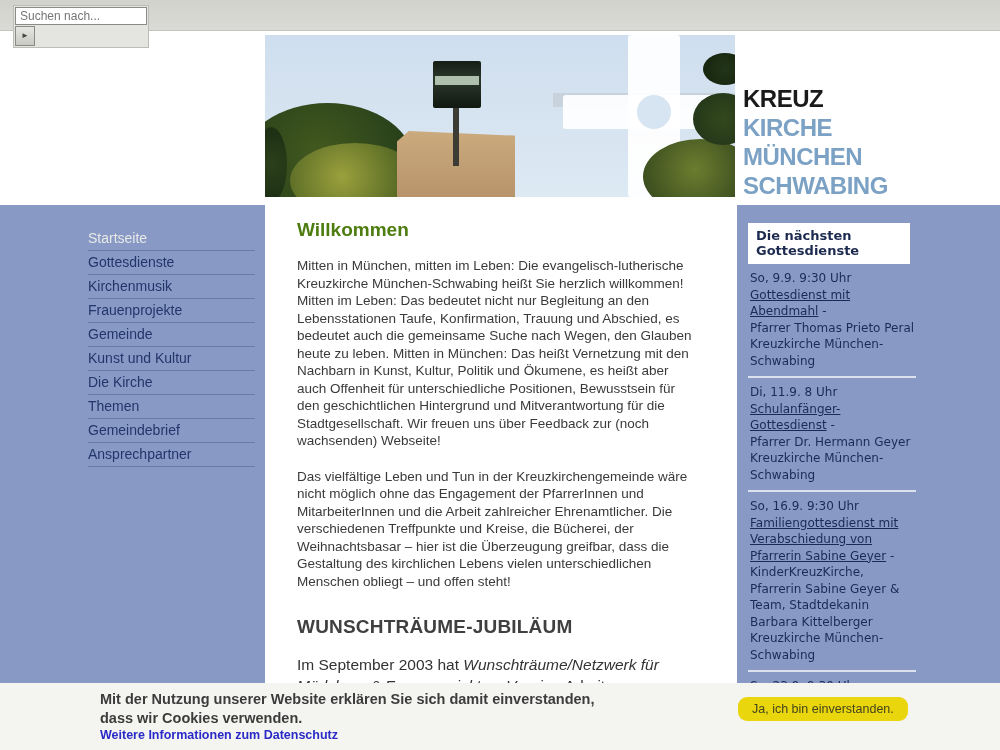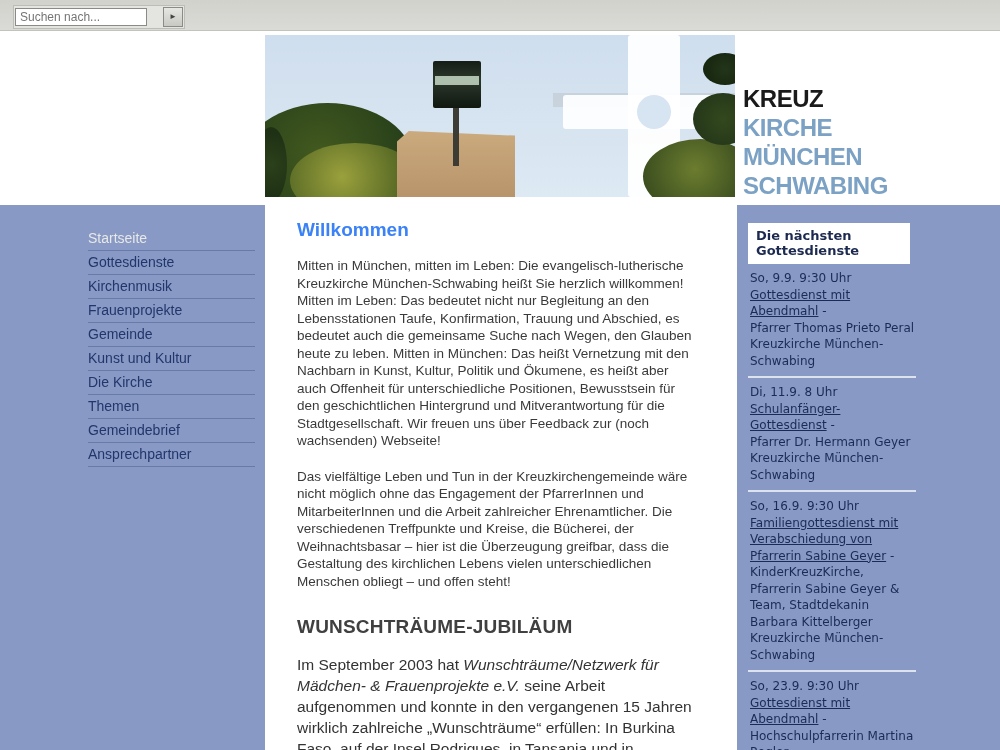--- a/index.html
+++ b/index.html
@@ -2,22 +2,22 @@
 <html lang="de"><head>
 <meta charset="utf-8">
 <style>
   html,body{margin:0;padding:0;}
   body{font-family:"Liberation Sans",sans-serif;background:#fff;}
   .page{position:relative;width:1000px;height:750px;background:#fff;overflow:hidden;}
 
   
   .topbar{position:absolute;left:0;top:0;width:1000px;height:30px;
     background:linear-gradient(180deg,#d2d2cd,#dadad6);border-bottom:1px solid #c3c3be;}
-  .search-wrap{position:absolute;left:13px;top:5px;display:flex;align-items:center;gap:16px;
-    background:#e4e4e0;border:1px solid #bdbdb8;padding:1px;}
+  .search-wrap{position:absolute;left:13px;top:5px;display:flex;gap:1px;
+    background:#e4e4e0;border:1px solid #bdbdb8;padding:1px;flex-direction:column;}
   .search-input{width:122px;height:16px;border:1px solid #8a8a86;background:#fff;
     font-family:"Liberation Sans",sans-serif;font-size:12px;color:#555;padding:0 4px;}
   .search-btn{width:20px;height:20px;border:1px solid #8a8a86;background:linear-gradient(180deg,#e6e6e2,#c9c9c4);
     font-size:8px;color:#444;line-height:18px;text-align:center;cursor:pointer;padding:0;}
 
   
   .photo{position:absolute;left:265px;top:35px;width:470px;height:162px;overflow:hidden;
     background:linear-gradient(180deg,#cfdeee,#dde9f3);}
   .photo .blob{position:absolute;border-radius:50%;}
   .gray-band{position:absolute;left:288px;top:58px;width:182px;height:14px;background:rgba(185,190,196,.45);}
@@ -52,21 +52,21 @@
     font-family:"DejaVu Sans",sans-serif;}
   .services{margin:18px 0 0 11px;width:168px;}
   .services-title{background:#fff;color:#1c2a50;font-weight:bold;font-size:13px;line-height:15px;
     padding:5px 8px 6px 8px;width:146px;}
   .svc{padding:6px 0 7px 2px;border-bottom:2px solid #dce3ef;font-size:12px;line-height:16.5px;color:#1a2c55;}
   .svc a{color:#1a2c55;text-decoration:underline;cursor:pointer;}
 
   
   .main{position:absolute;left:265px;top:205px;width:472px;background:#fff;}
   .content{margin:14px 0 0 32px;width:402px;}
-  h1.heading{font-size:19px;font-weight:bold;color:#3b82f6;margin:0 0 16px 0;}
+  h1.heading{font-size:19px;font-weight:bold;color:#4d7c0f;margin:0 0 16px 0;}
   h2.heading{font-size:19px;font-weight:bold;color:#404040;margin:26px 0 16px 0;letter-spacing:.2px;}
   .content p{font-size:13.5px;line-height:17.5px;color:#3a3a3a;margin:0 0 18px 0;}
   .content p.big{font-size:15.5px;line-height:21px;color:#333;margin-bottom:12px;}
 
   
   .cookie{position:absolute;left:0;top:683px;width:1000px;height:67px;background:#f4f4f1;z-index:20;}
   .cookie-text{position:absolute;left:100px;top:7px;font-size:14.5px;font-weight:bold;color:#3c3c3c;line-height:19px;}
   .cookie-link{position:absolute;left:100px;top:45px;font-size:12.5px;font-weight:bold;color:#2a2ac8;cursor:pointer;text-decoration:none;}
   .cookie-accept{position:absolute;left:738px;top:14px;height:24px;padding:0 14px;border:none;border-radius:9px;
     background:#e9d60c;color:#44441c;font-family:"Liberation Sans",sans-serif;font-size:12.5px;cursor:pointer;}
@@ -163,14 +163,22 @@
       <div class="svc">
         <div>So, 23.9. 9:30 Uhr</div>
         <div><a>Gottesdienst mit Abendmahl</a><span> -</span></div>
         <div>Hochschulpfarrerin Martina Rogler</div>
 
       </div>
 
     </div>
   </div>
 
+  <div class="cookie">
+    <div class="cookie-text">
+      <div>Mit der Nutzung unserer Website erklären Sie sich damit einverstanden,</div>
+      <div>dass wir Cookies verwenden.</div>
+    </div>
+    <a class="cookie-link">Weitere Informationen zum Datenschutz</a>
+    <button class="cookie-accept">Ja, ich bin einverstanden.</button>
+  </div>
 
 </div>
 
 </body></html>

